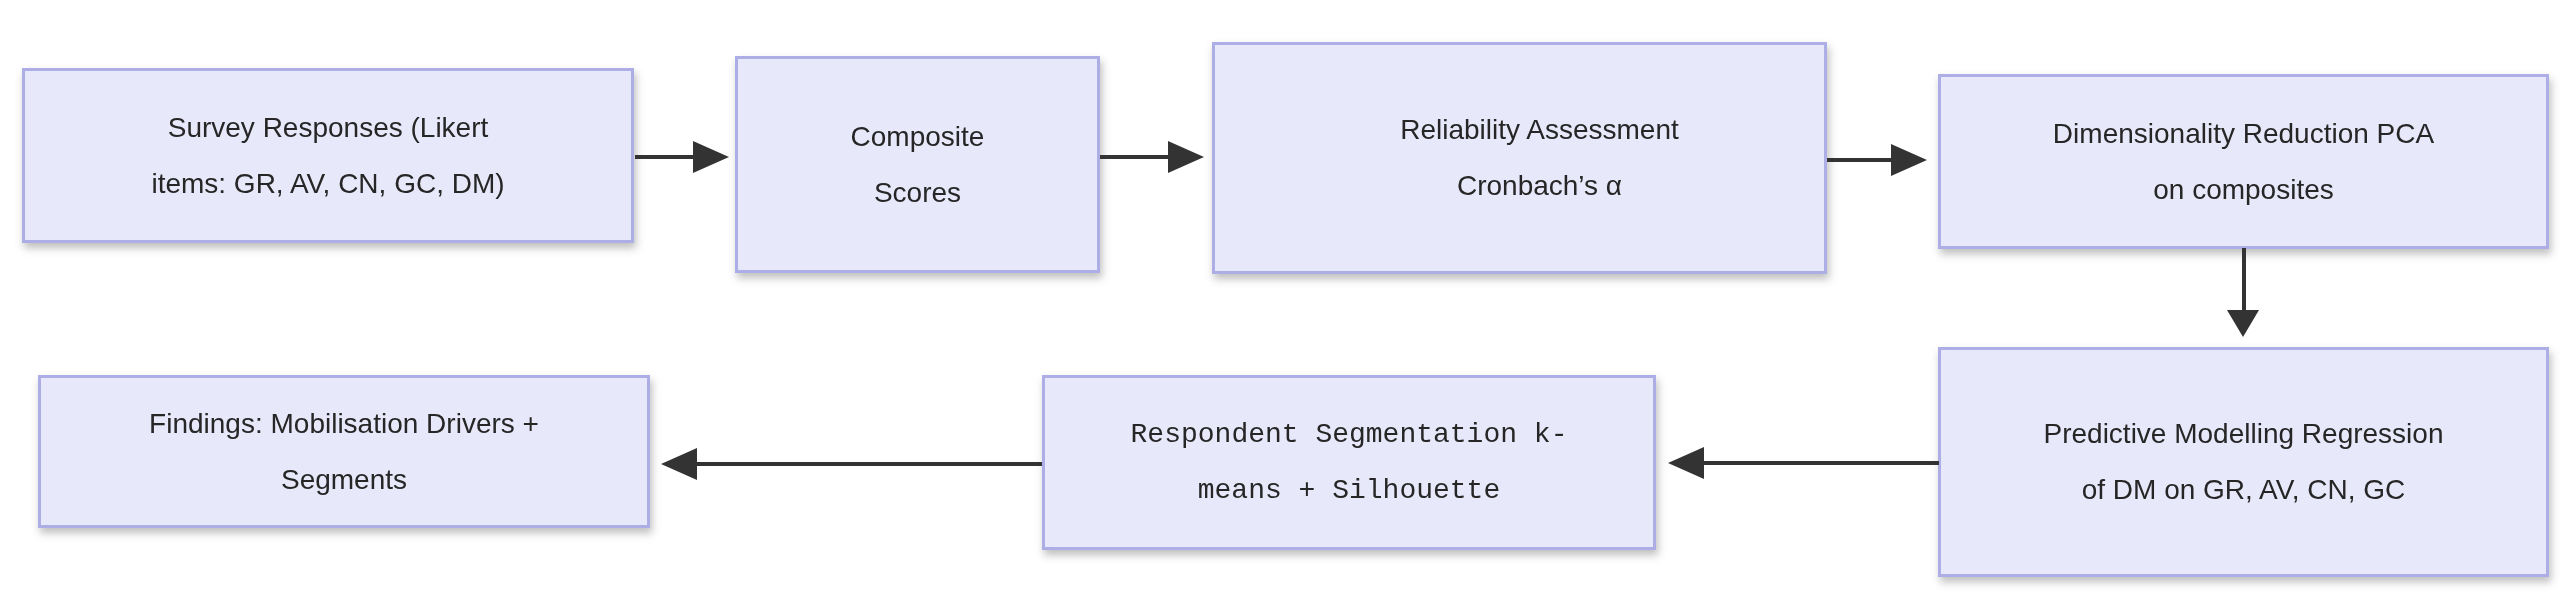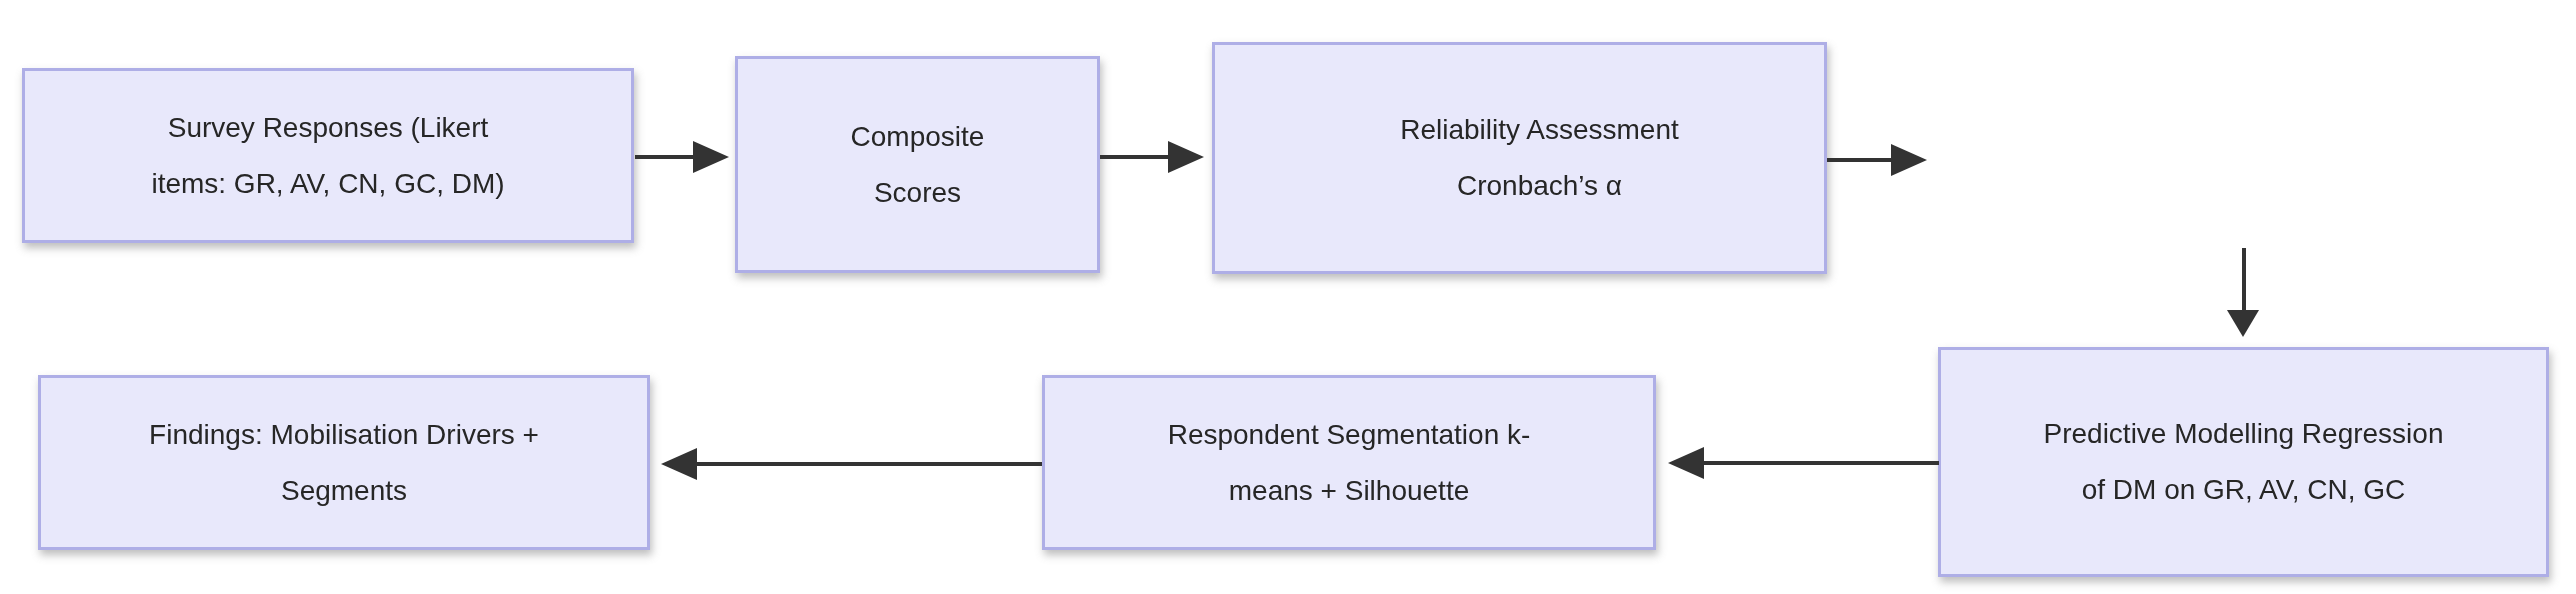--- a/index.html
+++ b/index.html
@@ -34,22 +34,22 @@
     line-height: 56px;
     font-weight: 400;
     width: 100%;
   }
   
   .n-a { left: 22px;   top: 56px;  width: 612px; height: 175px; }
   .n-b { left: 735px;  top: 44px;  width: 365px; height: 217px; }
   .n-c { left: 1212px; top: 30px;  width: 615px; height: 232px; padding-left: 40px; }
   .n-d { left: 1938px; top: 62px;  width: 611px; height: 175px; }
   .n-e { left: 1938px; top: 335px; width: 611px; height: 230px; }
-  .n-f { left: 1042px; top: 363px; width: 614px; height: 175px; }
-  .n-g { left: 38px;   top: 363px; width: 612px; height: 175px; }
+  .n-f { left: 1042px; top: 363px; width: 614px; height: 175px; font-family: Liberation Mono, monospace; }
+  .n-g { left: 38px;   top: 363px; width: 612px; height: 153px; }
 
   .edge-line-h {
     position: absolute;
     height: 4px;
     background: #333333;
   }
   .edge-line-v {
     position: absolute;
     width: 4px;
     background: #333333;
@@ -102,20 +102,24 @@
   <div class="node n-b">
     <div class="label">Composite
 Scores</div>
   </div>
 
   <div class="node n-c">
     <div class="label">Reliability Assessment
 Cronbach’s α</div>
   </div>
 
+  <div class="node n-d">
+    <div class="label">Dimensionality Reduction PCA
+on composites</div>
+  </div>
 
   <div class="node n-e">
     <div class="label">Predictive Modelling Regression
 of DM on GR, AV, CN, GC</div>
   </div>
 
   <div class="node n-f">
     <div class="label">Respondent Segmentation k-
 means + Silhouette</div>
   </div>

